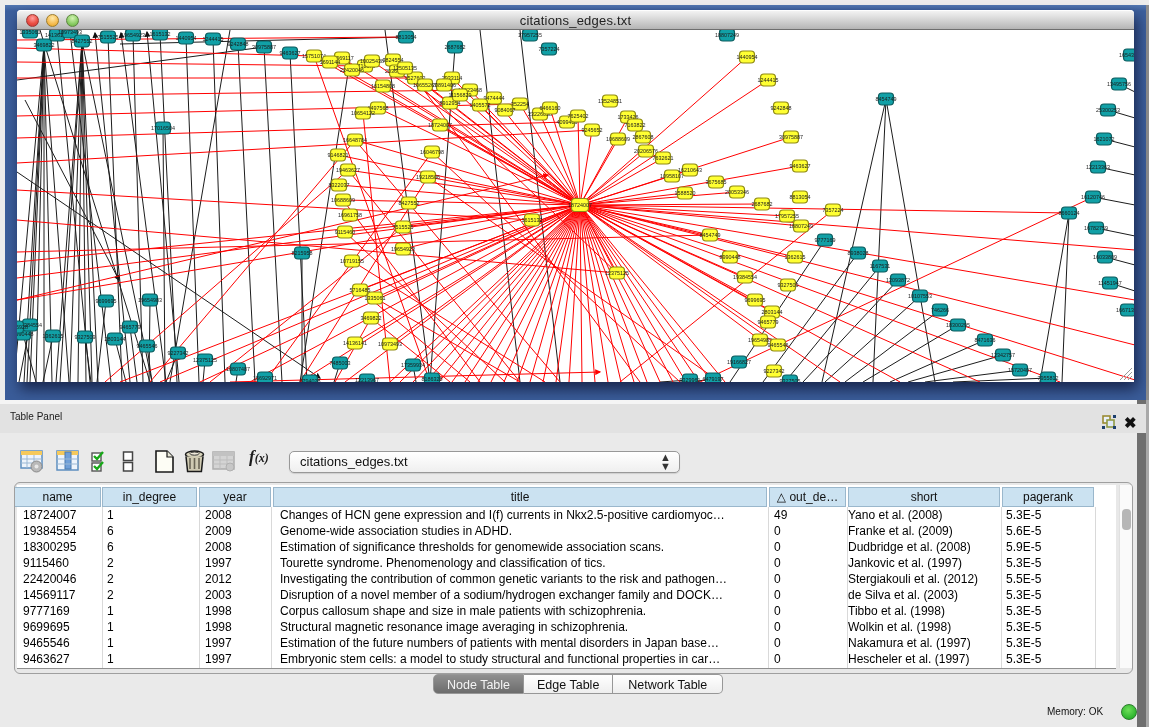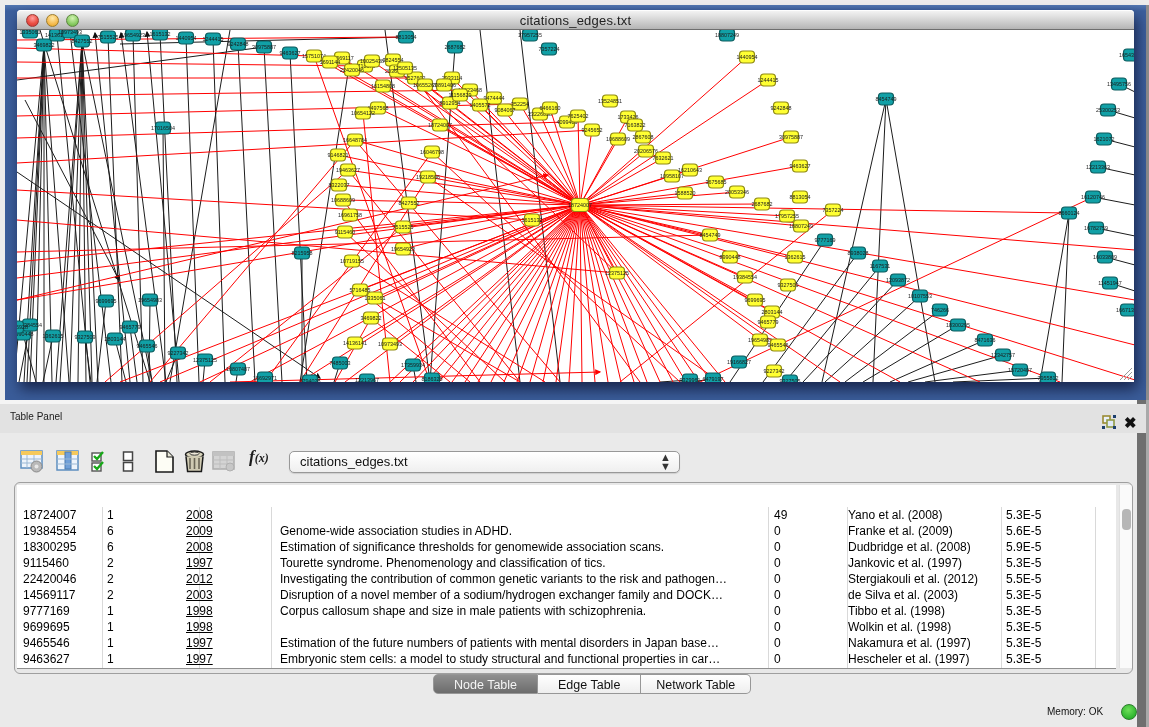--- a/index.html
+++ b/index.html
@@ -40,31 +40,31 @@
  border:1px solid #9f9f9f;border-radius:6px;overflow:hidden;}
 #twhite{position:absolute;left:2px;top:2px;width:1099px;height:183px;background:#fff;border-bottom:1px solid #8f8f8f;}
 #thead{position:absolute;left:0px;top:2px;height:20px;width:1099px;}
 .th{position:absolute;top:0;height:20px;background:#cbe2f1;border:1px solid #9ab7cc;box-sizing:border-box;
  font-size:12px;color:#111;text-align:center;line-height:19px;}
 #tbody{position:absolute;left:0;top:22px;width:1099px;font-size:12px;color:#000;}
 .tr{position:relative;height:16px;line-height:16px;white-space:nowrap;}
 .tr div{position:absolute;top:0;overflow:hidden;}
 .c0{left:6px;width:78px;}
 .c1{left:90px;width:90px;}
-.c2{left:169px;width:69px;text-decoration:underline;}
+.c2{left:188px;width:69px;}
 .c3{left:263px;width:486px;}
 .c4{left:757px;width:71px;}
 .c5{left:831px;width:152px;text-align:left;padding-left:0px;}
 .c6{left:989px;width:88px;}
 .vl{position:absolute;top:22px;height:161px;width:1px;background:#d9d9d9;}
 #vscroll{position:absolute;left:1104px;top:2px;width:13px;height:183px;background:#fafafa;border-left:1px solid #e0e0e0;}
 #vthumb{position:absolute;left:2px;top:24px;width:9px;height:21px;background:#b6b6b6;border-radius:4px;}
 
 #tabs{position:absolute;left:433px;top:274px;height:20px;font-size:12.5px;}
-.tab{float:left;height:20px;line-height:20px;padding:0 20px;border:1px solid #979797;border-left:none;
+.tab{float:left;height:20px;line-height:20px;padding:0 13px;border:1px solid #979797;border-left:none;
  background:linear-gradient(#ffffff,#eeeeee);color:#111;box-sizing:border-box;}
 #tab1{border-left:1px solid #979797;border-radius:5px 0 0 5px;
  background:linear-gradient(#909090,#6c6c6c);color:#f4f4f4;}
 #tab3{border-radius:0 5px 5px 0;padding:0 15px;}
 #memory{position:absolute;left:1047px;top:306px;font-size:10px;color:#111;}
 #memdot{position:absolute;left:74px;top:-2px;width:14px;height:14px;border-radius:50%;
  background:radial-gradient(circle at 45% 35%,#6fe05a,#2eb52e 70%,#1f9a1f);border:1px solid #2c7b2c;}
 </style></head>
 <body>
 <div id="stage">
@@ -672,32 +672,42 @@
       <circle cx="18" cy="17" r="4" fill="#c7c7c7" stroke="#b0b0b0"></circle>
     </svg>
     <div class="ticon" style="left:249px;top:14px;font-family:'Liberation Serif',serif;font-style:italic;font-size:17px;color:#1a1a1a;font-weight:bold;text-align:right;">f<span style="font-size:12px;">(x)</span></div>
     <div id="combo">
           <span>citations_edges.txt</span>
           <div class="arr">▲<br>▼</div>
         </div>
   </div>
   <div id="tframe">
    <div id="twhite">
+    <div id="thead">
+      <div class="th" style="left:-3px;width:87px;">name</div>
+      <div class="th" style="left:85px;width:95px;">in_degree</div>
+      <div class="th" style="left:182px;width:72px;">year</div>
+      <div class="th" style="left:256px;width:494px;">title</div>
+      <div class="th" style="left:752px;width:77px;">△ out_de…</div>
+      <div class="th" style="left:831px;width:152px;">short</div>
+      <div class="th" style="left:985px;width:92px;">pagerank</div>
+    </div>
     <div class="vl" style="left:85px"></div>
     <div class="vl" style="left:182px"></div>
     <div class="vl" style="left:254px"></div>
     <div class="vl" style="left:751px"></div>
     <div class="vl" style="left:830px"></div>
     <div class="vl" style="left:984px"></div>
     <div class="vl" style="left:1078px"></div>
     <div id="tbody">
             <div class="tr">
               <div class="c0">18724007</div>
               <div class="c1">1</div>
               <div class="c2">2008</div>
+              <div class="c3">Changes of HCN gene expression and I(f) currents in Nkx2.5-positive cardiomyoc…</div>
               <div class="c4">49</div>
               <div class="c5">Yano et al. (2008)</div>
               <div class="c6">5.3E-5</div>
             </div>
 <div class="tr">
               <div class="c0">19384554</div>
               <div class="c1">6</div>
               <div class="c2">2009</div>
               <div class="c3">Genome-wide association studies in ADHD.</div>
               <div class="c4">0</div>
@@ -746,20 +756,21 @@
               <div class="c2">1998</div>
               <div class="c3">Corpus callosum shape and size in male patients with schizophrenia.</div>
               <div class="c4">0</div>
               <div class="c5">Tibbo et al. (1998)</div>
               <div class="c6">5.3E-5</div>
             </div>
 <div class="tr">
               <div class="c0">9699695</div>
               <div class="c1">1</div>
               <div class="c2">1998</div>
+              <div class="c3">Structural magnetic resonance image averaging in schizophrenia.</div>
               <div class="c4">0</div>
               <div class="c5">Wolkin et al. (1998)</div>
               <div class="c6">5.3E-5</div>
             </div>
 <div class="tr">
               <div class="c0">9465546</div>
               <div class="c1">1</div>
               <div class="c2">1997</div>
               <div class="c3">Estimation of the future numbers of patients with mental disorders in Japan base…</div>
               <div class="c4">0</div>

